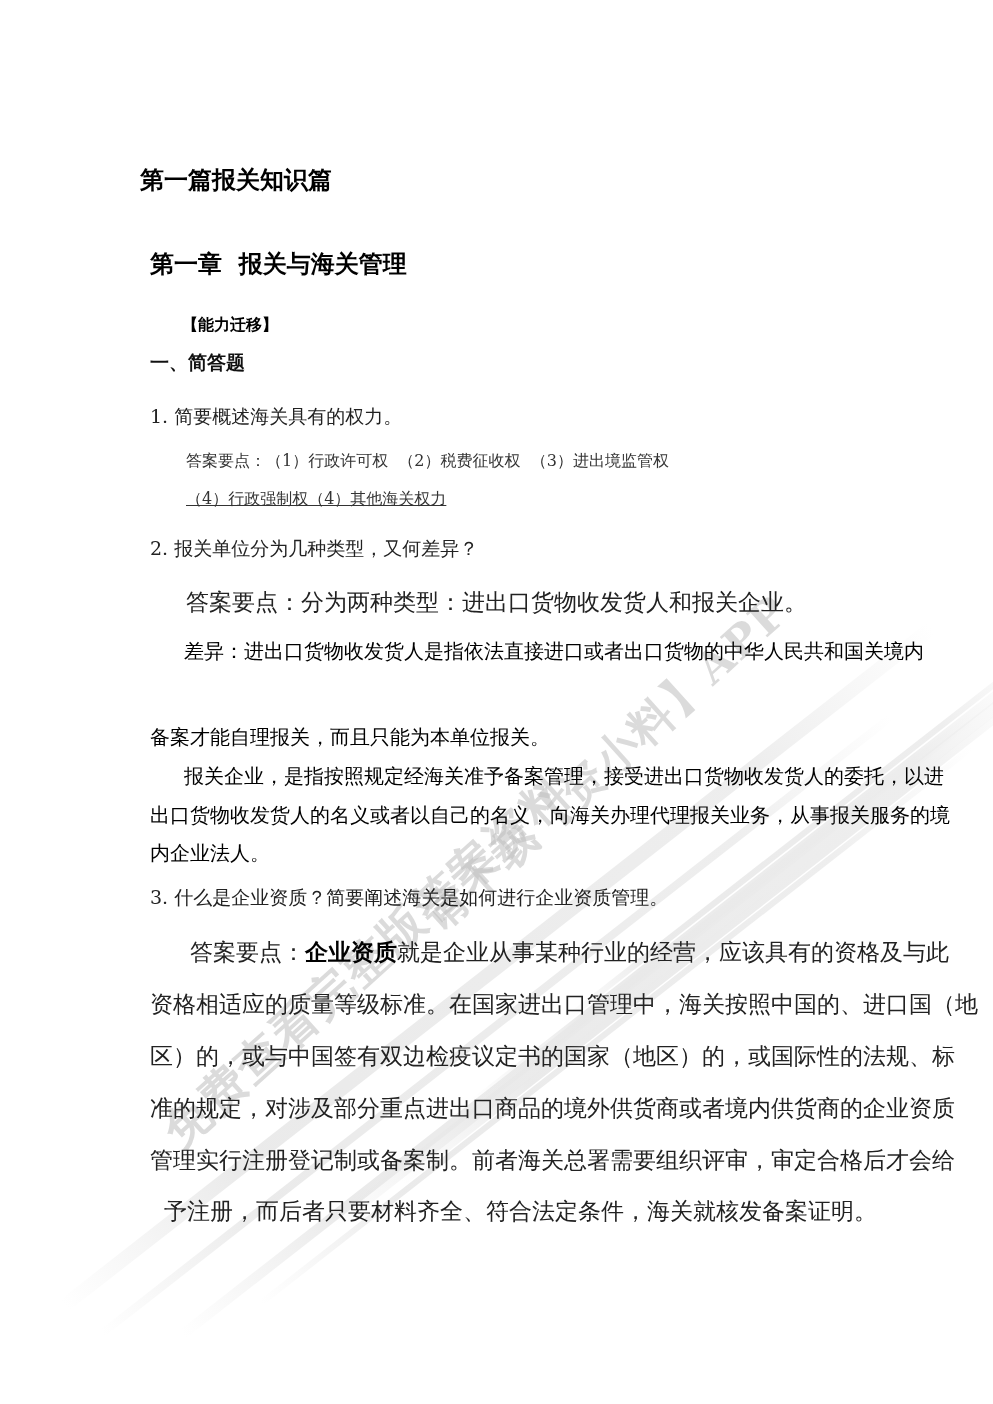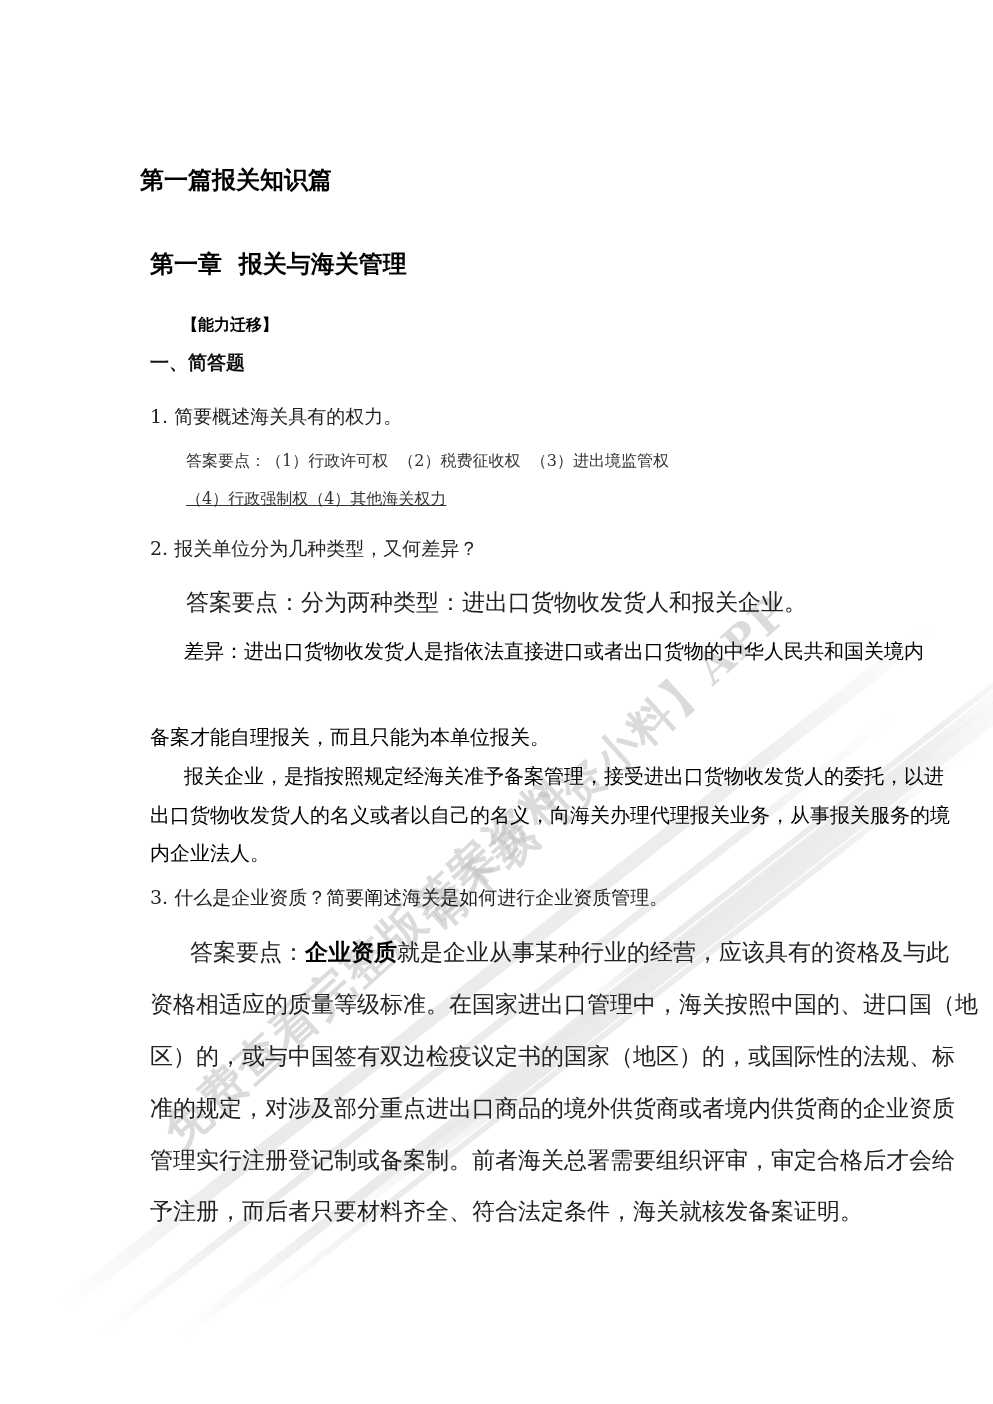--- a/index.html
+++ b/index.html
@@ -147,15 +147,15 @@
   <div class="line para" style="left:150px; top:840px;text-align:right;">内企业法人。</div>
 
   <div class="line q" style="top:885px;">3. 什么是企业资质？简要阐述海关是如何进行企业资质管理。</div>
   <div class="line ans-big" style="left:190px; top:937px;">
     <span>答案要点：</span><span class="bold">企业资质</span><span>就是企业从事某种行业的经营，应该具有的资格及与此</span>
   </div>
   <div class="line ans-big" style="left:150px; top:989px;">资格相适应的质量等级标准。在国家进出口管理中，海关按照中国的、进口国（地</div>
   <div class="line ans-big" style="left:150px; top:1041px;">区）的，或与中国签有双边检疫议定书的国家（地区）的，或国际性的法规、标</div>
   <div class="line ans-big" style="left:150px; top:1093px;">准的规定，对涉及部分重点进出口商品的境外供货商或者境内供货商的企业资质</div>
   <div class="line ans-big" style="left:150px; top:1145px;">管理实行注册登记制或备案制。前者海关总署需要组织评审，审定合格后才会给</div>
-  <div class="line ans-big" style="left:150px; top:1196px;">予注册，而后者只要材料齐全、符合法定条件，海关就核发备案证明。</div>
+  <div class="line ans-big" style="left:164px; top:1196px;">予注册，而后者只要材料齐全、符合法定条件，海关就核发备案证明。</div>
 
 </div>
 
 </body></html>

